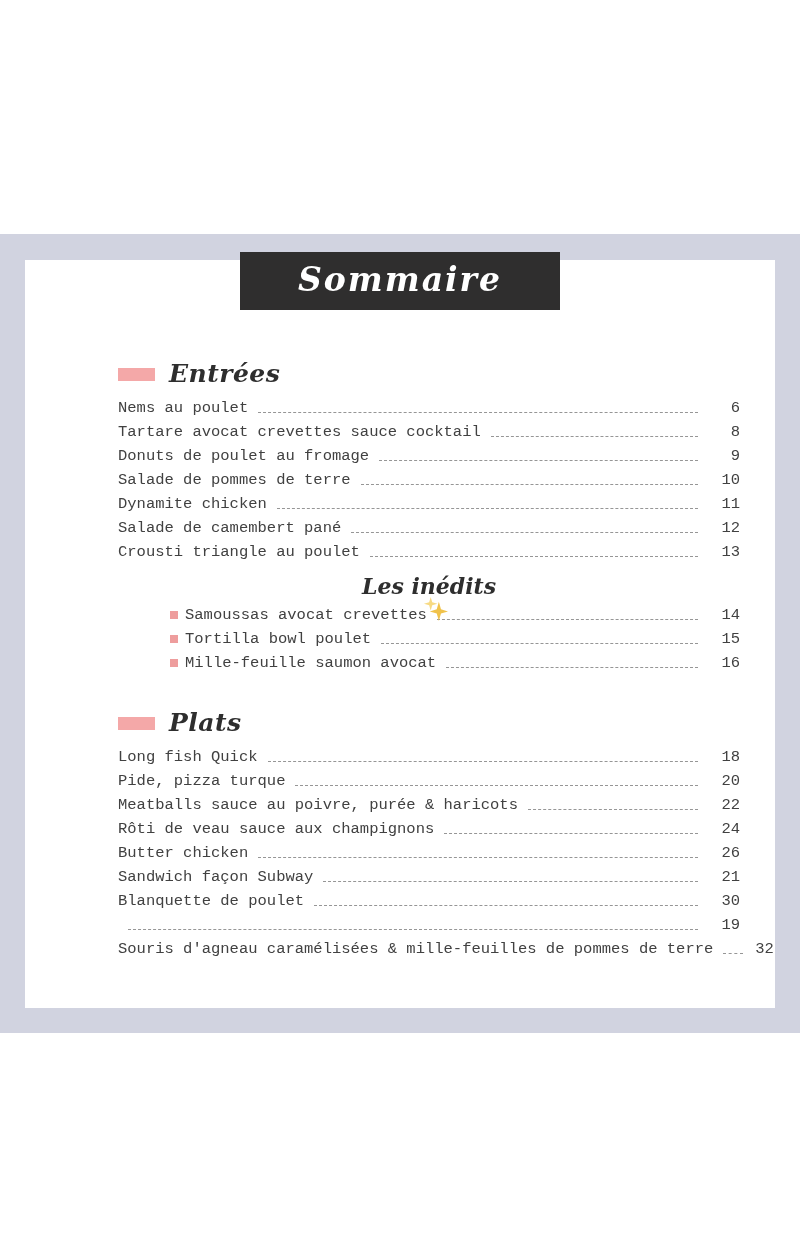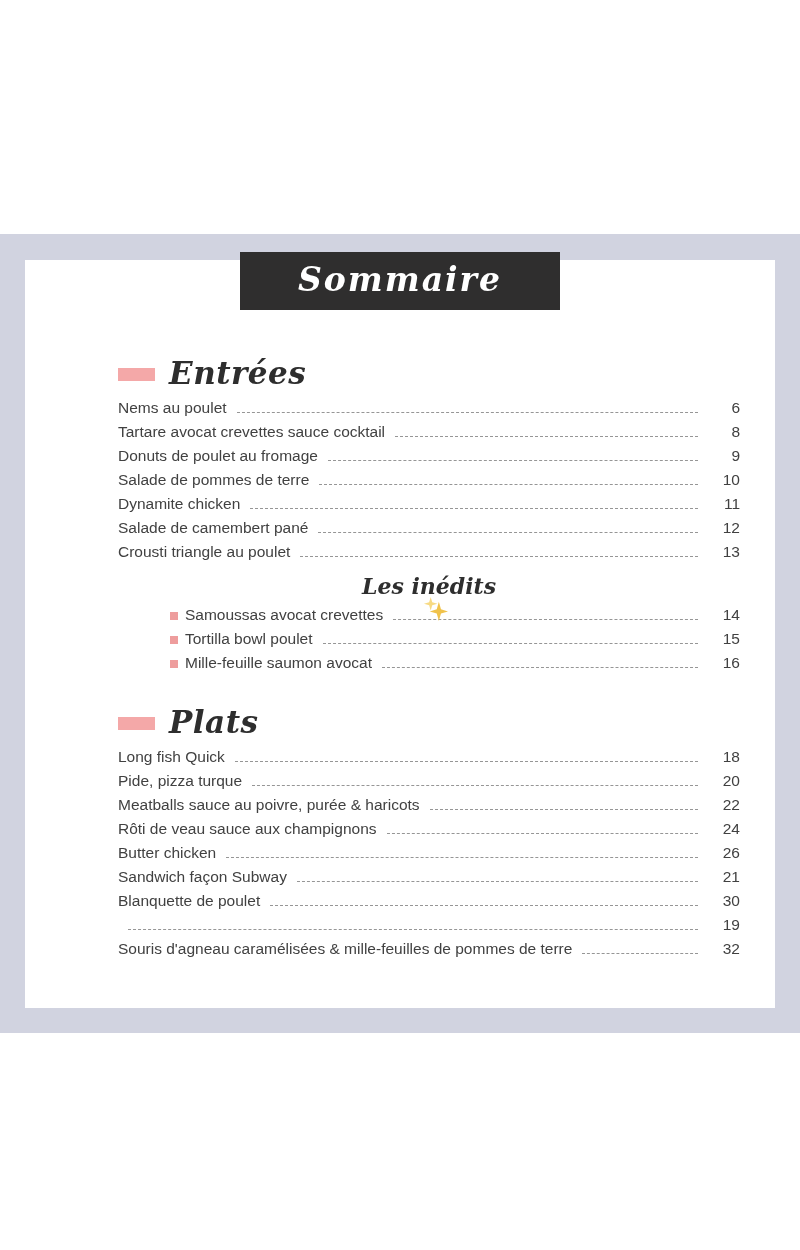--- a/index.html
+++ b/index.html
@@ -66,39 +66,39 @@
     display: flex;
     align-items: center;
   }
   .sec-heading .sec-title {
     font-family: "DejaVu Serif", serif;
     font-style: italic;
     font-weight: bold;
     color: #2e2e2e;
   }
   .sec-heading.main { height: 38px; }
-  .sec-heading.main .sec-title { font-size: 31px; letter-spacing: 0.5px; }
+  .sec-heading.main .sec-title { font-size: 25px; letter-spacing: 0.5px; }
   .sec-heading.sub { height: 30px; flex-direction: column; }
   .sec-heading.sub .sec-title { font-size: 22px; }
   .h-entrees { margin-top: 94px; }
   .h-les-inedits { margin-top: 9px; }
   .h-plats { margin-top: 28px; }
   .pink-bar {
     display: inline-block;
     width: 37px;
     height: 13px;
     background: #f4a8a8;
     margin-right: 14px;
     margin-top: 3px;
   }
   .sparkles {
     margin-left: 12px;
     transform: translateY(-3px);
   }
-  .toc-list { margin-top: 4px; }
+  .toc-list { margin-top: 4px; font-family: Liberation Mono, monospace; }
   .toc-list.sub-list { margin-top: 0; }
   .toc-row {
     display: flex;
     height: 24px;
   }
   .toc-row.sub { padding-left: 52px; }
   .toc-label {
     font-size: 15.5px;
     line-height: 24px;
     color: #414141;

